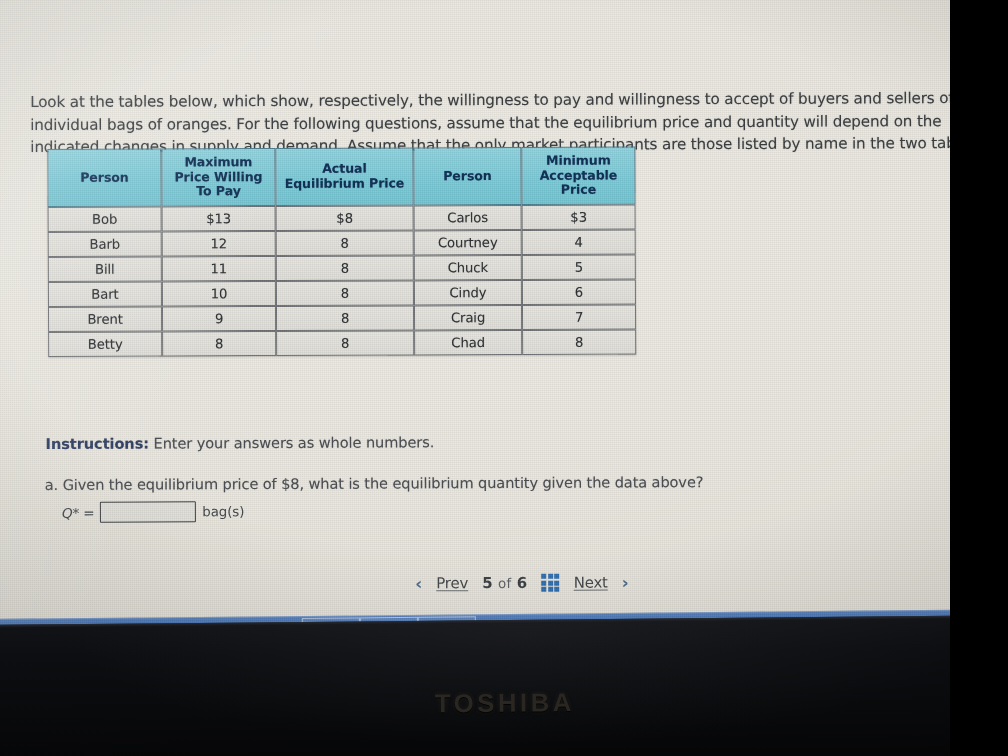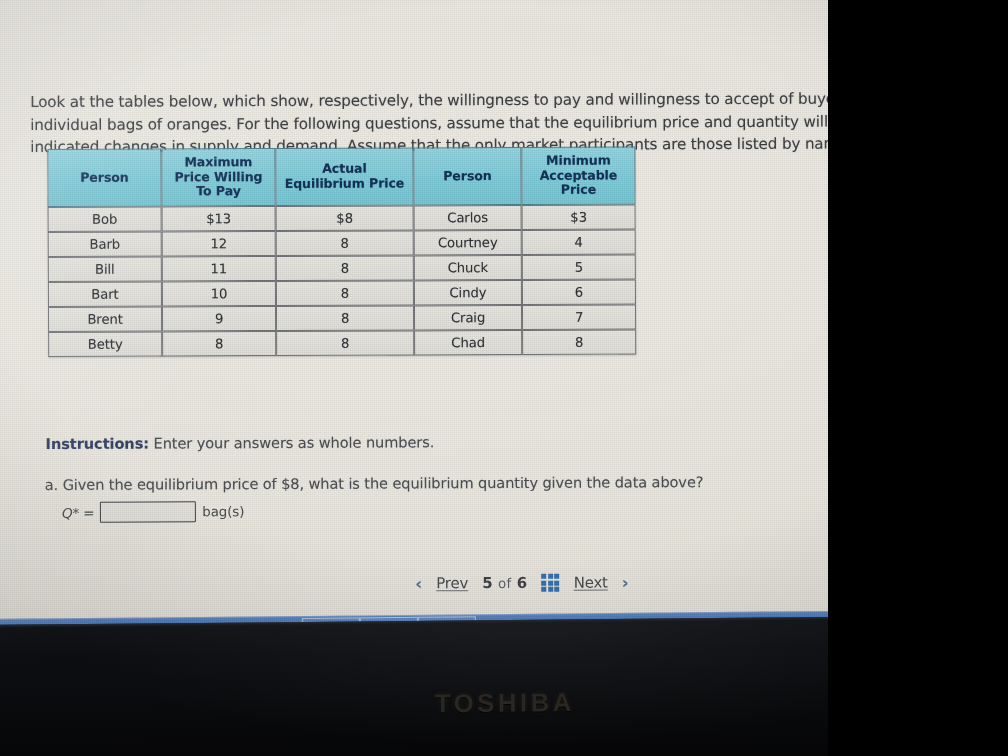--- a/index.html
+++ b/index.html
@@ -7,21 +7,21 @@
     padding: 0;
     width: 1008px;
     height: 756px;
     overflow: hidden;
     background: #000;
     font-family: "DejaVu Sans", sans-serif;
   }
 
   #screenshot {
     position: relative;
-    width: 828px;
+    width: 950px;
     height: 756px;
     overflow: hidden;
     background: #0a0a0a;
   }
 
   
   .screen {
     position: absolute;
     left: 0;
     top: 0;

